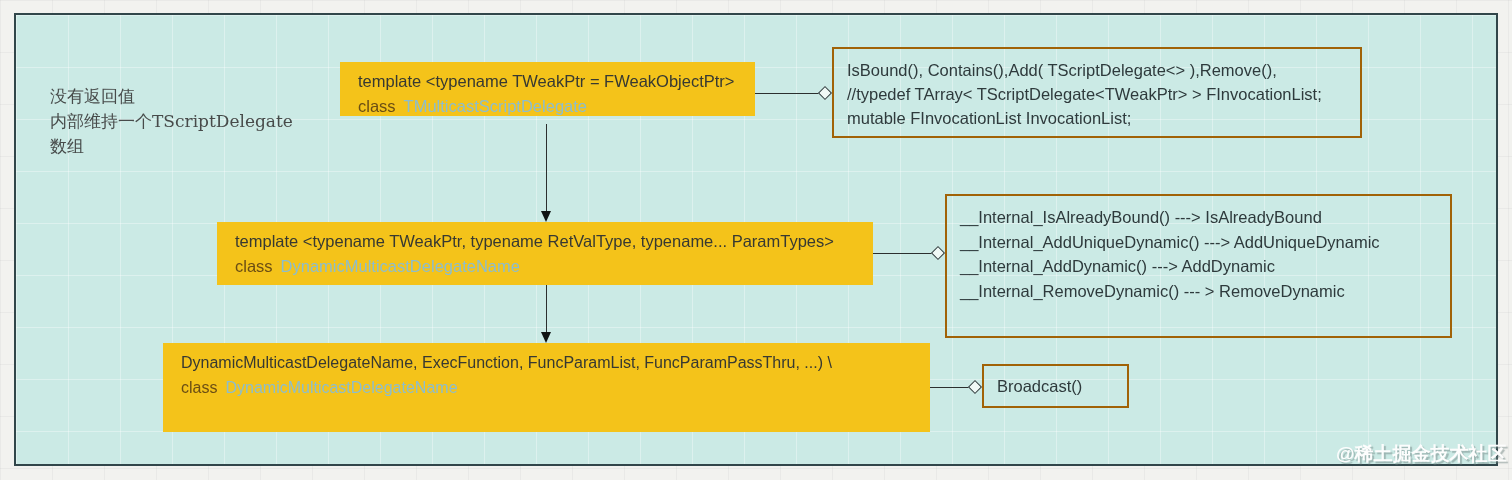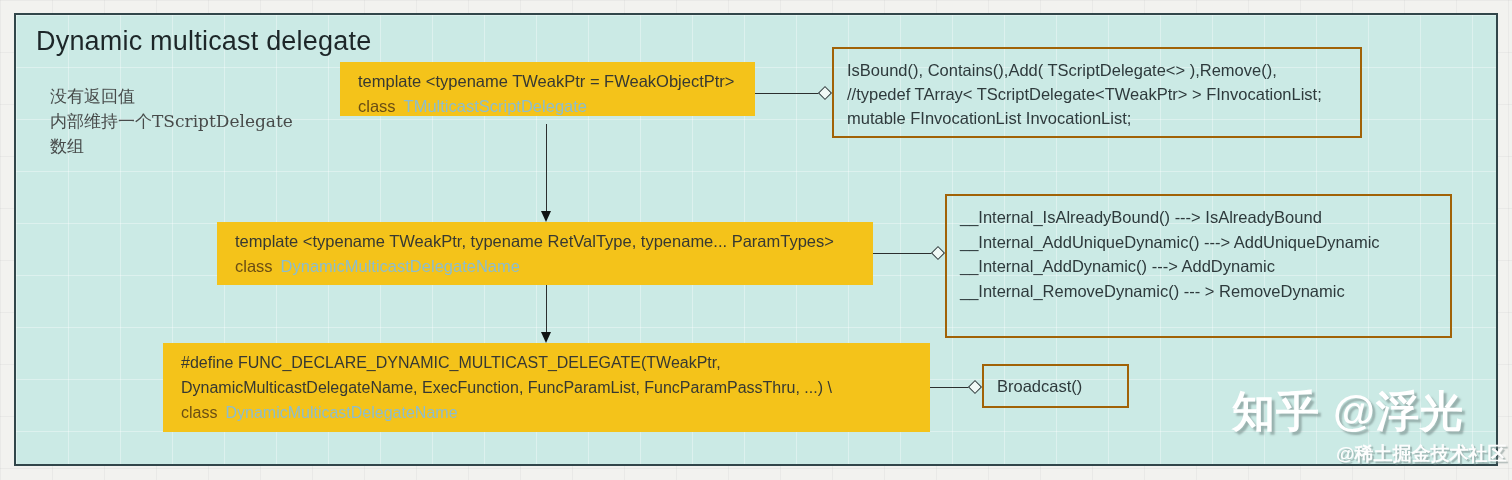--- a/index.html
+++ b/index.html
@@ -83,21 +83,20 @@
     text-shadow:2px 2px 1px rgba(110,130,128,0.5);
     white-space:nowrap;
   }
 </style>
 </head>
 <body>
 
 <div class="stage">
   <div class="frame"></div>
 
-  <div class="title">Dynamic multicast delegate</div>
 
   <div class="annotation">
     <div>没有返回值</div>
     <div>内部维持一个TScriptDelegate</div>
     <div>数组</div>
   </div>
 
   <div class="node" style="left:340px;top:62px;width:415px;height:54px;">
     <div>template &lt;typename TWeakPtr = FWeakObjectPtr&gt;</div>
     <div><span class="kw">class</span><span class="cls">TMulticastScriptDelegate</span></div>
@@ -115,21 +114,20 @@
   </div>
 
   <div class="mbox" style="left:945px;top:194px;width:507px;height:144px;line-height:24.5px;">
     <div>__Internal_IsAlreadyBound() ---&gt; IsAlreadyBound</div>
     <div>__Internal_AddUniqueDynamic() ---&gt; AddUniqueDynamic</div>
     <div>__Internal_AddDynamic() ---&gt; AddDynamic</div>
     <div>__Internal_RemoveDynamic() --- &gt; RemoveDynamic</div>
   </div>
 
   <div class="node" style="left:163px;top:343px;width:767px;height:89px;font-size:16px;">
-    <div>#define FUNC_DECLARE_DYNAMIC_MULTICAST_DELEGATE(TWeakPtr,</div>
     <div>DynamicMulticastDelegateName, ExecFunction, FuncParamList, FuncParamPassThru, ...) \</div>
     <div><span class="kw">class</span><span class="cls">DynamicMulticastDelegateName</span></div>
   </div>
 
   <div class="mbox" style="left:982px;top:364px;width:147px;height:44px;display:flex;align-items:center;">
     <div>Broadcast()</div>
   </div>
 
   <div class="hline" style="left:755px;top:93px;width:66px;"></div>
   <div class="diamond" style="left:820px;top:88px;"></div>
@@ -139,15 +137,14 @@
 
   <div class="hline" style="left:930px;top:387px;width:41px;"></div>
   <div class="diamond" style="left:970px;top:382px;"></div>
 
   <div class="vline" style="left:546px;top:124px;height:90px;"></div>
   <div class="arrowhead" style="left:541px;top:211px;"></div>
 
   <div class="vline" style="left:546px;top:285px;height:49px;"></div>
   <div class="arrowhead" style="left:541px;top:332px;"></div>
 
-  <div class="wm-main">知乎 @浮光</div>
   <div class="wm-sub">@稀土掘金技术社区</div>
 </div>
 
 </body></html>

